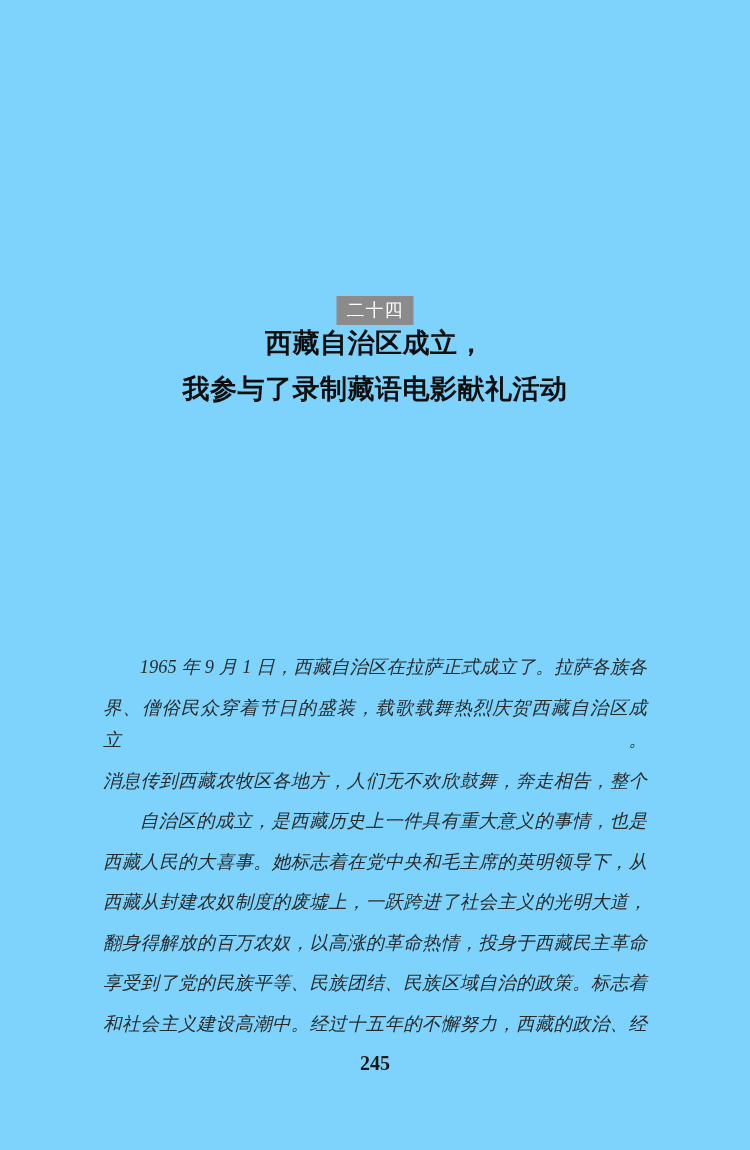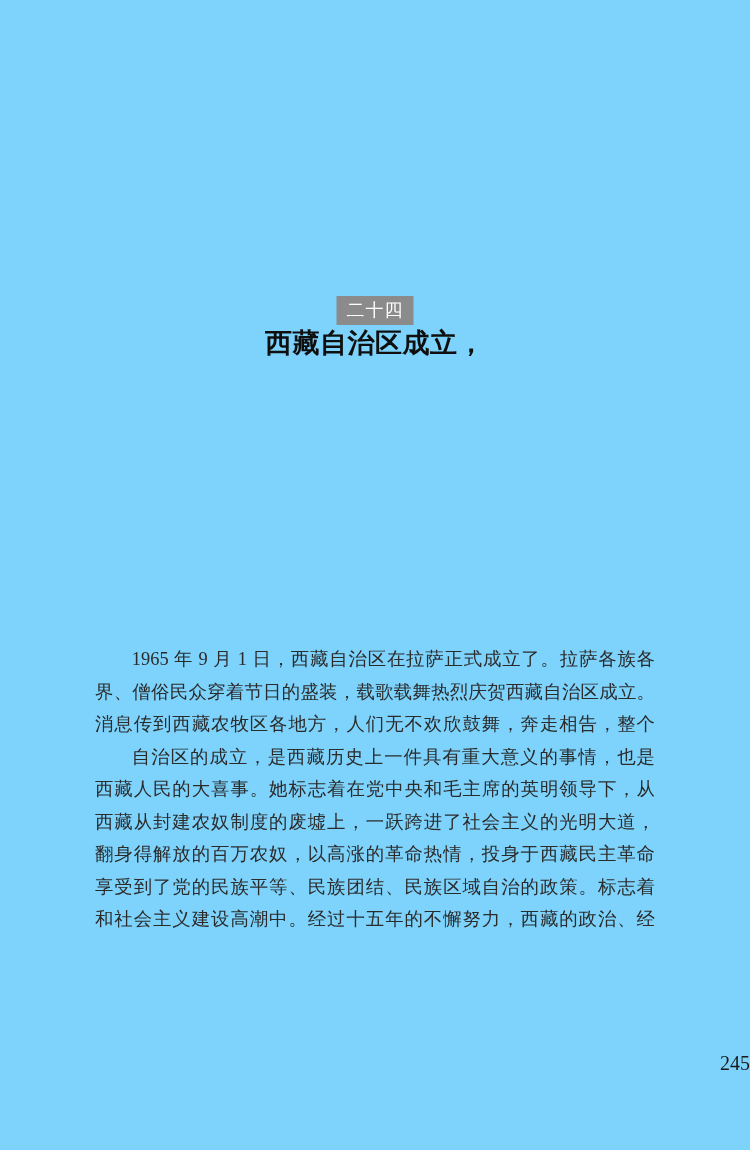--- a/index.html
+++ b/index.html
@@ -48,54 +48,57 @@
   .body-block {
     position: absolute;
     top: 643px;
     left: 95px;
     width: 560px;
     font-size: 18.4px;
     line-height: 32.5px;
     color: #2b2b2b;
   }
   .body-block p.line {
-    margin: 0;
+    margin: 8px;
     padding: 0;
     text-align: justify;
     text-align-last: left;
     white-space: normal;
+    font-style: italic;
   }
   .body-block p.line.just {
     text-align-last: justify;
   }
   .body-block p.line.indent {
     text-indent: 2em;
   }
   .folio {
     position: absolute;
     top: 1051px;
     left: 0;
     width: 750px;
-    text-align: right;
+    text-align: center;
     font-size: 20px;
     line-height: 24px;
     color: #1a1a1a;
+    font-weight: bold;
   }
 </style>
 </head>
 <body>
 
 <div class="page">
 
   <div class="chapter-badge">
     <span>二十四</span>
   </div>
 
   <h1 class="chapter-title">
     <span class="tl">西藏自治区成立，</span>
+    <span class="tl">我参与了录制藏语电影献礼活动</span>
   </h1>
 
   <div class="body-block">
 
     <div>
       <p class="line just indent">1965 年 9 月 1 日，西藏自治区在拉萨正式成立了。拉萨各族各</p>
       <p class="line just">界、僧俗民众穿着节日的盛装，载歌载舞热烈庆贺西藏自治区成立。</p>
       <p class="line just">消息传到西藏农牧区各地方，人们无不欢欣鼓舞，奔走相告，整个</p>
     </div>
 

